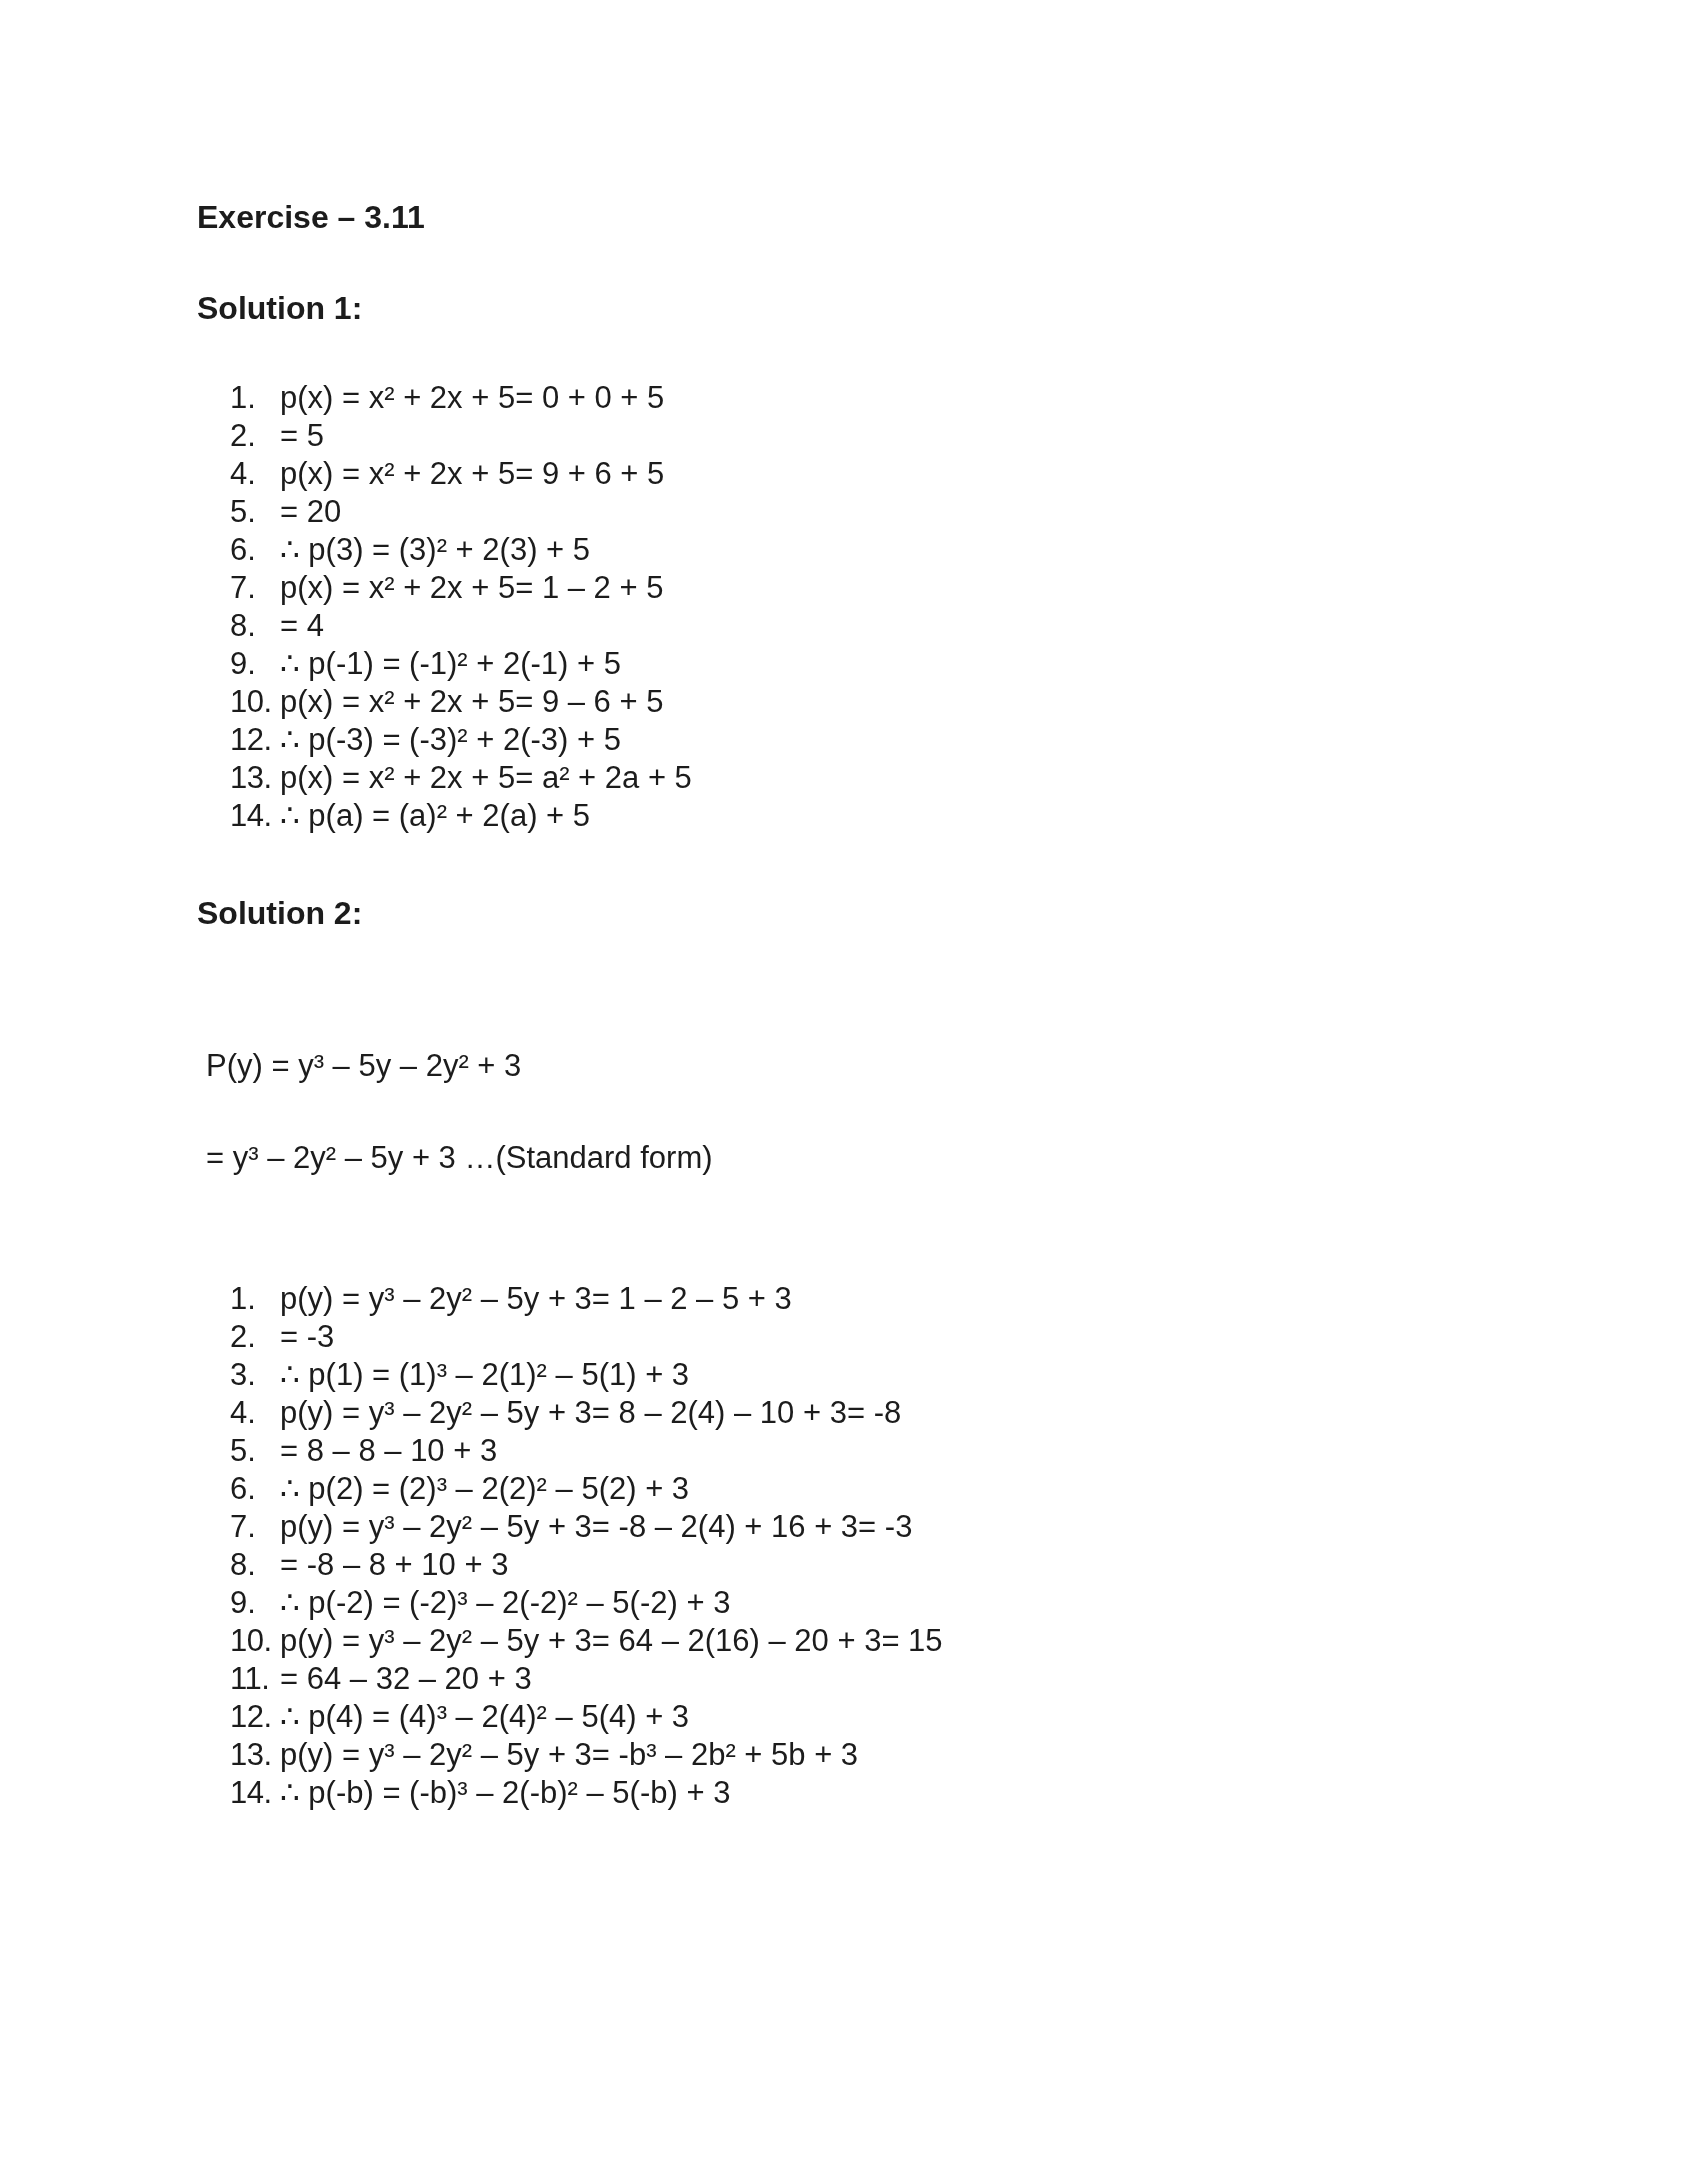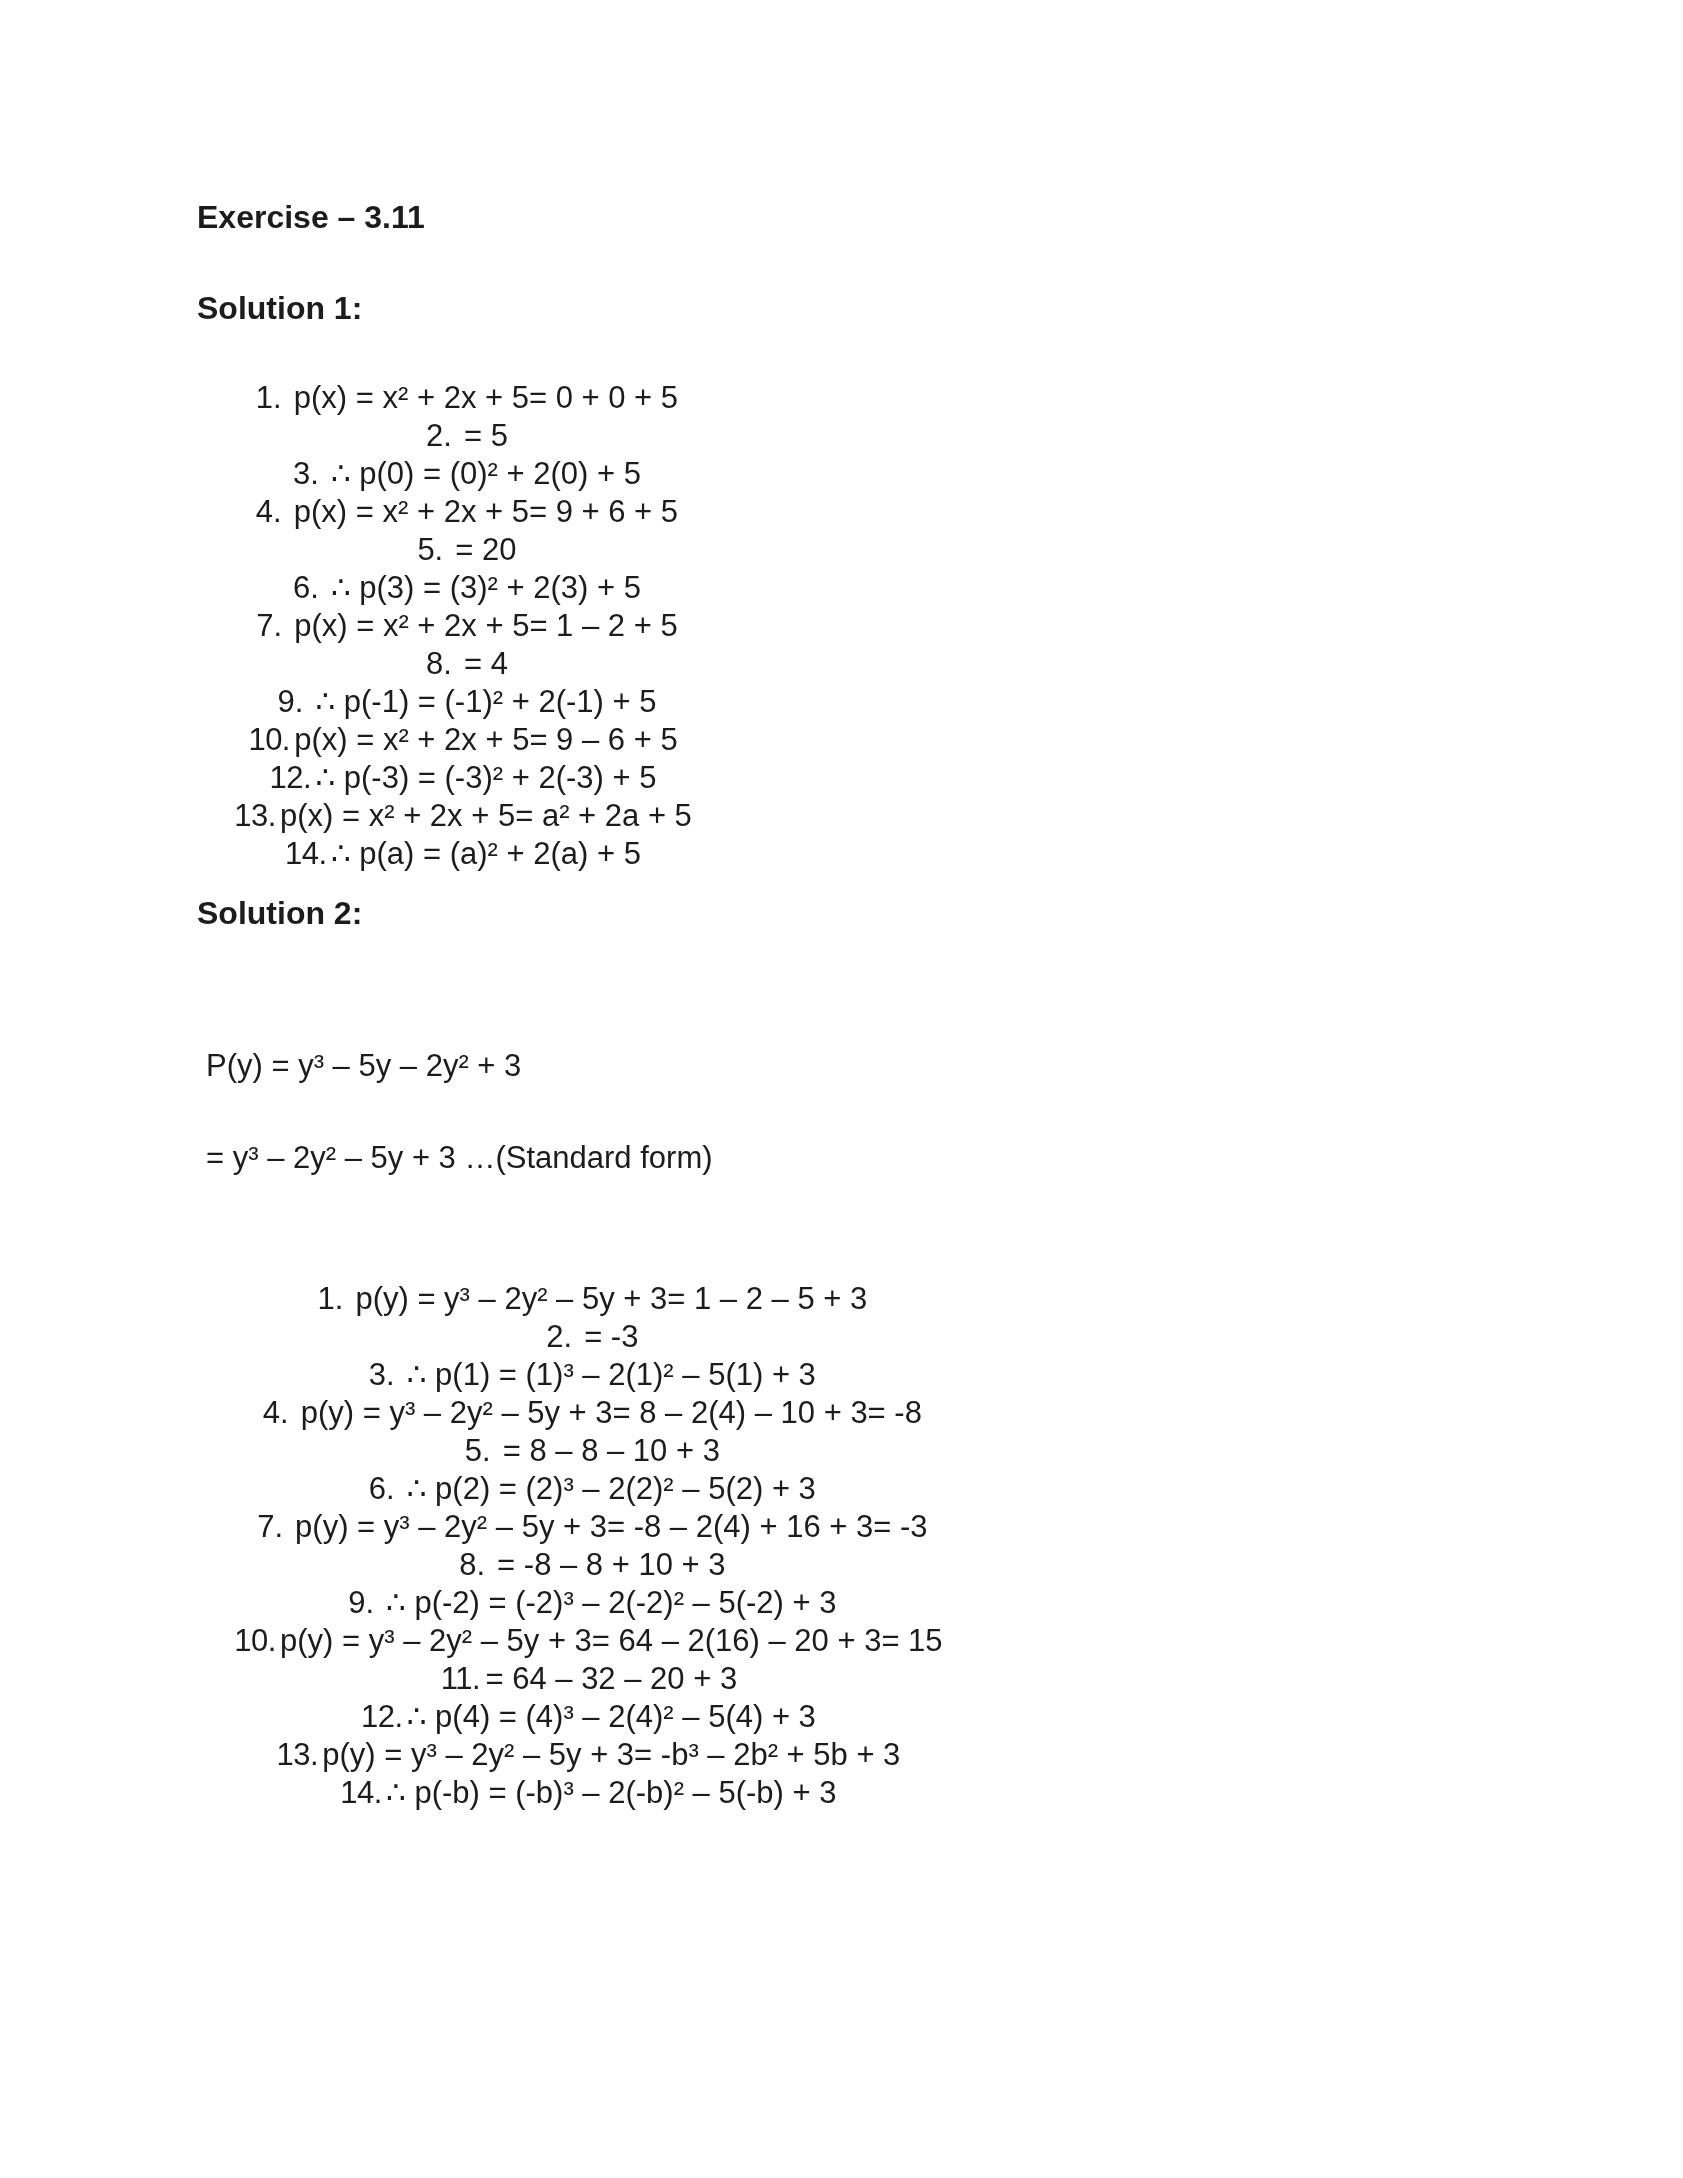--- a/index.html
+++ b/index.html
@@ -36,21 +36,20 @@
       line-height: 38px;
       margin: 0;
       white-space: nowrap;
     }
     .steps {
       position: absolute;
       left: 230px;
       margin: 0;
       padding: 0;
       list-style: none;
-      text-align: center;
     }
     .step {
       height: 38px;
       line-height: 38px;
       font-size: 31px;
       white-space: nowrap;
       position: relative;
     }
     .step .num {
       display: inline-block;
@@ -69,21 +68,20 @@
 
 <div class="page">
 
   <h1 class="heading" style="top:198px;">Exercise – 3.11</h1>
 
   <h2 class="heading" style="top:289px;">Solution 1:</h2>
 
   <ol class="steps" style="top:379px;">
     <li class="step"><span class="num">1.</span><span class="expr">p(x) = x² + 2x + 5= 0 + 0 + 5</span></li>
     <li class="step"><span class="num">2.</span><span class="expr">= 5</span></li>
-    <li class="step"><span class="num">3.</span><span class="expr">∴ p(0) = (0)² + 2(0) + 5</span></li>
     <li class="step"><span class="num">4.</span><span class="expr">p(x) = x² + 2x + 5= 9 + 6 + 5</span></li>
     <li class="step"><span class="num">5.</span><span class="expr">= 20</span></li>
     <li class="step"><span class="num">6.</span><span class="expr">∴ p(3) = (3)² + 2(3) + 5</span></li>
     <li class="step"><span class="num">7.</span><span class="expr">p(x) = x² + 2x + 5= 1 – 2 + 5</span></li>
     <li class="step"><span class="num">8.</span><span class="expr">= 4</span></li>
     <li class="step"><span class="num">9.</span><span class="expr">∴ p(-1) = (-1)² + 2(-1) + 5</span></li>
     <li class="step"><span class="num wide">10.</span><span class="expr">p(x) = x² + 2x + 5= 9 – 6 + 5</span></li>
     <li class="step"><span class="num wide">12.</span><span class="expr">∴ p(-3) = (-3)² + 2(-3) + 5</span></li>
     <li class="step"><span class="num wide">13.</span><span class="expr">p(x) = x² + 2x + 5= a² + 2a + 5</span></li>
     <li class="step"><span class="num wide">14.</span><span class="expr">∴ p(a) = (a)² + 2(a) + 5</span></li>

